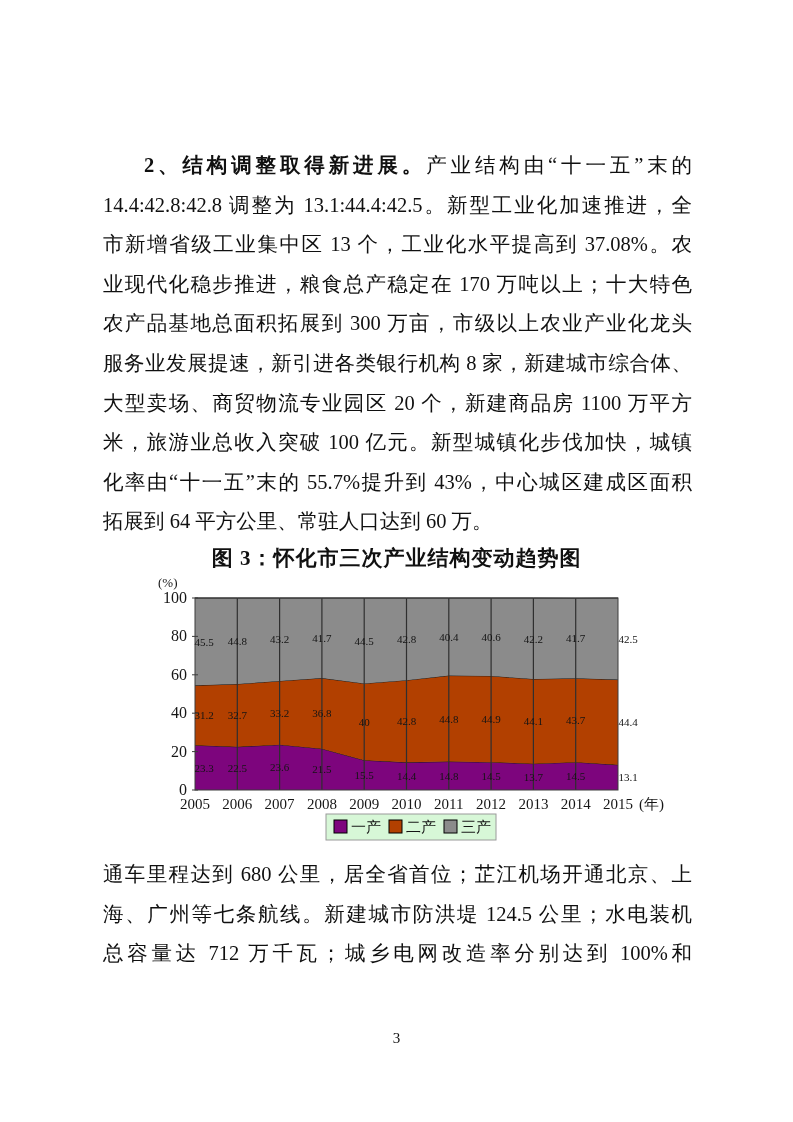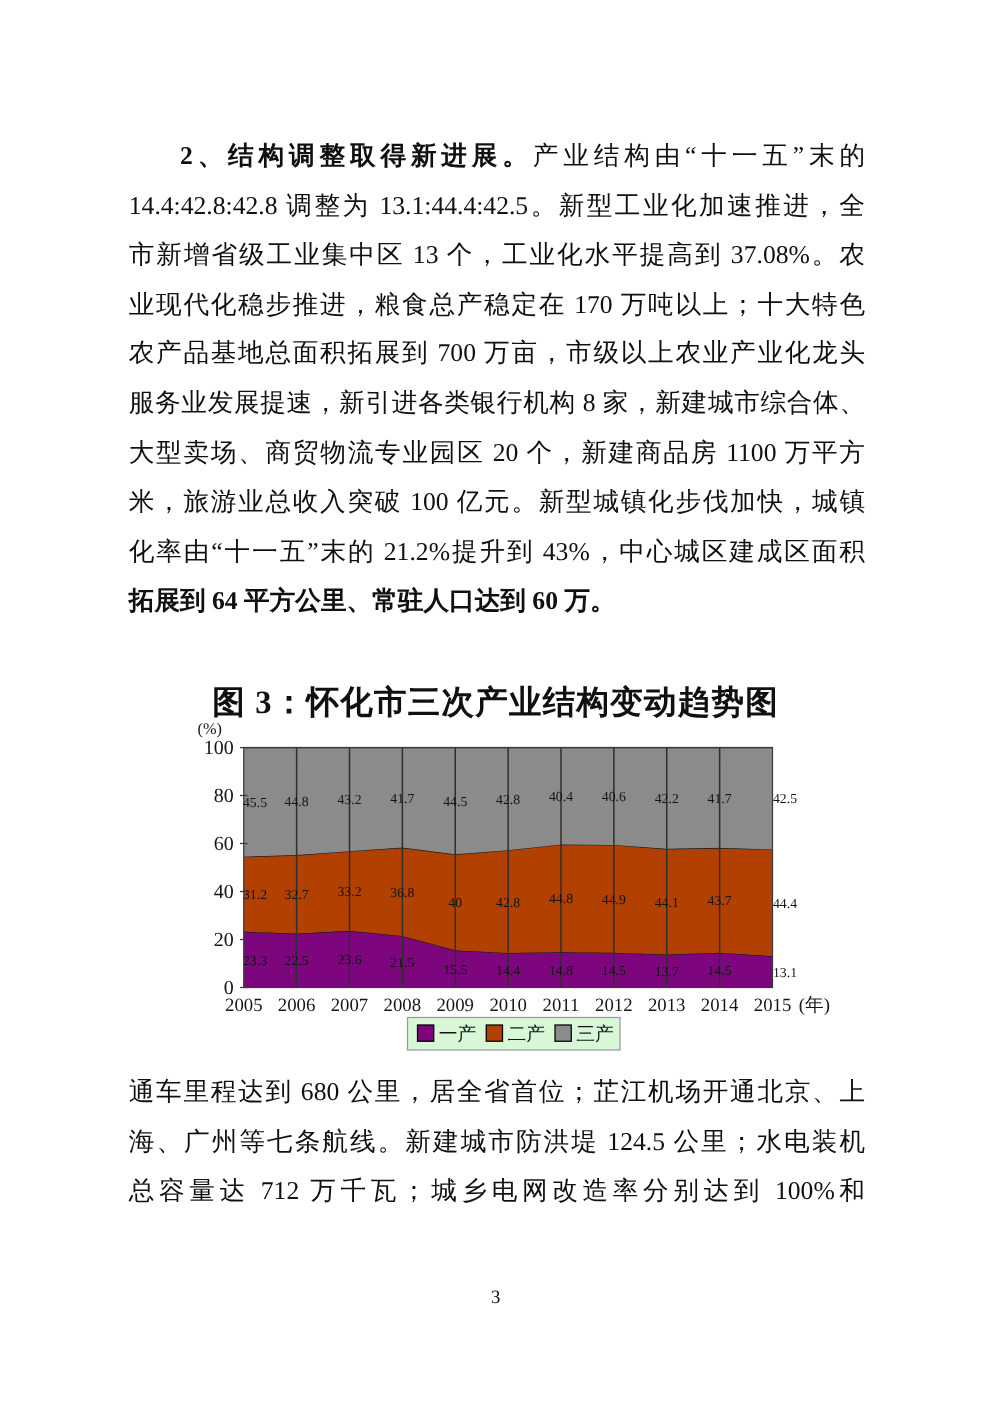--- a/index.html
+++ b/index.html
@@ -2,51 +2,51 @@
 <html><head>
 <meta charset="utf-8">
 <style>
   html,body{margin:0;padding:0;background:#ffffff;}
   .page{
     position:relative;width:793px;height:1122px;background:#ffffff;overflow:hidden;
     font-family:"Liberation Serif","DejaVu Serif",serif;color:#101010;
   }
   .para{position:absolute;left:103px;width:589px;font-size:20.5px;}
   .line{height:39.6px;line-height:39.6px;text-align:justify;text-align-last:justify;overflow:visible;}
-  .line.last{text-align-last:auto;font-weight:bold;}
-  .line.indent{text-indent:41px;}
+  .line.last{text-align-last:auto;}
+  .line.indent{text-indent:41px;margin-top:40px;}
   .bold{font-weight:bold;}
   .chart-title{
     position:absolute;top:544px;left:0;width:100%;text-align:center;
-    font-size:26px;font-weight:bold;letter-spacing:1px;
+    font-size:21px;font-weight:bold;letter-spacing:1px;
   }
   .chart{position:absolute;left:140px;top:570px;width:580px;height:285px;}
   .chart svg{width:100%;height:100%;font-family:"Liberation Serif","DejaVu Serif",serif;}
   .ytick{font-size:16px;fill:#161616;}
   .xtick{font-size:15px;fill:#161616;}
   .dlabel{font-size:11px;fill:#141414;}
   .unit{font-size:13px;fill:#161616;}
   .legend-label{font-size:15px;fill:#141414;}
   .page-number{position:absolute;top:1030px;left:0;width:100%;text-align:center;font-size:15px;}
 </style>
 </head>
 <body>
 
 <div class="page">
 
   <div class="para" style="top:106px">
     <div class="line indent"><span class="bold">2、结构调整取得新进展。</span><span>产业结构由“十一五”末的</span></div>
     <div class="line">14.4:42.8:42.8 调整为 13.1:44.4:42.5。新型工业化加速推进，全</div>
     <div class="line">市新增省级工业集中区 13 个，工业化水平提高到 37.08%。农</div>
     <div class="line">业现代化稳步推进，粮食总产稳定在 170 万吨以上；十大特色</div>
-    <div class="line">农产品基地总面积拓展到 700 万亩，市级以上农业产业化龙头</div>
+    <div class="line">农产品基地总面积拓展到 300 万亩，市级以上农业产业化龙头</div>
     <div class="line">服务业发展提速，新引进各类银行机构 8 家，新建城市综合体、</div>
     <div class="line">大型卖场、商贸物流专业园区 20 个，新建商品房 1100 万平方</div>
     <div class="line">米，旅游业总收入突破 100 亿元。新型城镇化步伐加快，城镇</div>
-    <div class="line">化率由“十一五”末的 21.2%提升到 43%，中心城区建成区面积</div>
+    <div class="line">化率由“十一五”末的 55.7%提升到 43%，中心城区建成区面积</div>
     <div class="line last">拓展到 64 平方公里、常驻人口达到 60 万。</div>
   </div>
 
   <div class="chart-title">图 3：怀化市三次产业结构变动趋势图</div>
 
   <div class="chart">
     <svg id="chart-svg" viewBox="0 0 580 285">
         <path d="M55 175.264 L97.3 176.8 L139.6 174.688 L181.9 178.72 L224.2 190.24 L266.5 192.352 L308.8 191.584 L351.1 192.16 L393.4 193.696 L435.7 192.16 L478 194.848 L478 220 L435.7 220 L393.4 220 L351.1 220 L308.8 220 L266.5 220 L224.2 220 L181.9 220 L139.6 220 L97.3 220 L55 220 Z" fill="#7D057D"></path>
         <path d="M55 175.264 L97.3 176.8 L139.6 174.688 L181.9 178.72 L224.2 190.24 L266.5 192.352 L308.8 191.584 L351.1 192.16 L393.4 193.696 L435.7 192.16 L478 194.848 " fill="none" stroke="#1b1b1b" stroke-width="1"></path>
         <path d="M55 115.35999999999999 L97.3 114.01599999999999 L139.6 110.94399999999999 L181.9 108.06400000000001 L224.2 113.44 L266.5 110.17600000000002 L308.8 105.56800000000001 L351.1 105.952 L393.4 109.024 L435.7 108.25599999999999 L478 109.60000000000001 L478 194.848 L435.7 192.16 L393.4 193.696 L351.1 192.16 L308.8 191.584 L266.5 192.352 L224.2 190.24 L181.9 178.72 L139.6 174.688 L97.3 176.8 L55 175.264 Z" fill="#B24000"></path>

